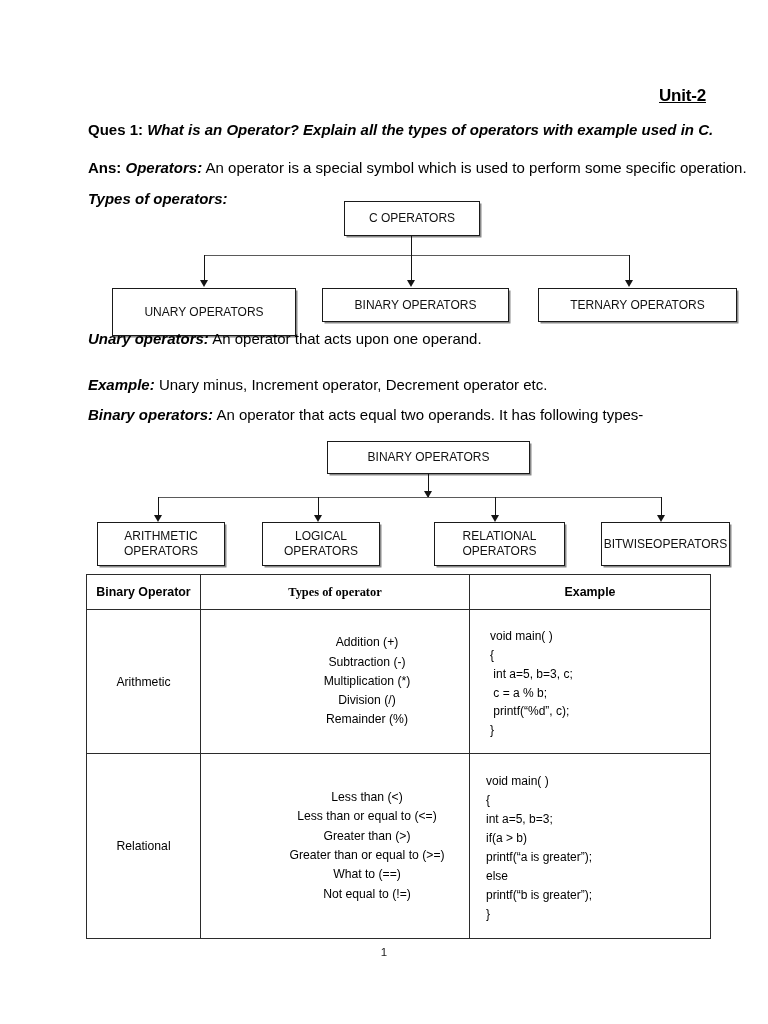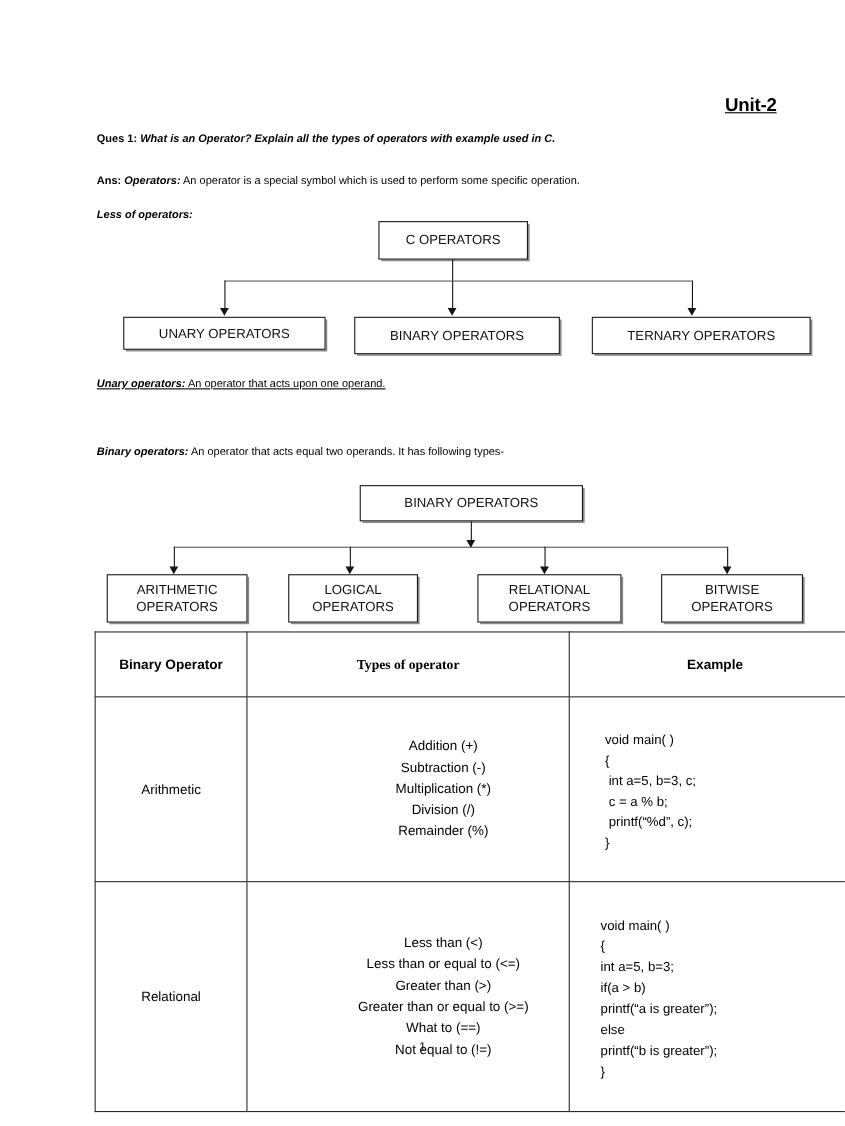--- a/index.html
+++ b/index.html
@@ -29,31 +29,31 @@
     top: 86px;
     font-size: 17px;
     font-weight: bold;
     text-decoration: underline;
     letter-spacing: -0.2px;
   }
 
   .para {
     position: absolute;
     left: 88px;
-    font-size: 10px;
+    font-size: 15px;
     line-height: 1.2;
     white-space: nowrap;
   }
   .b  { font-weight: bold; }
   .bi { font-weight: bold; font-style: italic; }
 
   .p-ques { top: 121px; }
   .p-ans  { top: 159px; }
   .p-types{ top: 190px; }
-  .p-unary{ top: 344px; text-decoration: underline; }
+  .p-unary{ top: 330px; }
   .p-example{ top: 376px; }
   .p-binary { top: 406px; }
 
   
   .fbox {
     position: absolute;
     box-sizing: border-box;
     border: 1.2px solid #1a1a1a;
     background: #ffffff;
     box-shadow: 2px 2px 0 -0.5px #8a8a8a;
@@ -90,21 +90,21 @@
     position: absolute;
     left: 86px;
     top: 574px;
     width: 621px;
     border-collapse: collapse;
     table-layout: fixed;
     font-size: 12.2px;
   }
   .tbl td, .tbl th {
     border: 1.3px solid #2b2b2b;
-    padding: 12px;
+    padding: 0;
     vertical-align: middle;
     font-weight: normal;
     margin-left: 40px;
   }
   .tbl thead th {
     height: 34px;
     font-weight: bold;
     font-size: 12.4px;
     text-align: center;
   }
@@ -160,56 +160,60 @@
     <span class="bi">What is an Operator? Explain all the types of operators with example used in C.</span>
   </div>
 
   <div class="para p-ans">
     <span class="b">Ans:</span>
     <span class="bi">Operators:</span>
     <span>An operator is a special symbol which is used to perform some specific operation.</span>
   </div>
 
   <div class="para p-types">
-    <span class="bi">Less of operators:</span>
+    <span class="bi">Types of operators:</span>
   </div>
 
   <div>
 
     <div class="fbox" style="left:344px; top:201px; width:136px; height:35px;">
       <span>C OPERATORS</span>
     </div>
 
     <div class="vline" style="left:411px; top:236px; height:19px;"></div>
 
     <div class="hline" style="left:204px; top:255px; width:425px;"></div>
 
     <div class="vline" style="left:204px; top:255px; height:27px;"></div>
     <div class="vline" style="left:411px; top:255px; height:27px;"></div>
     <div class="vline" style="left:629px; top:255px; height:27px;"></div>
     <div class="arrow" style="left:200px; top:280px;"></div>
     <div class="arrow" style="left:407px; top:280px;"></div>
     <div class="arrow" style="left:625px; top:280px;"></div>
 
-    <div class="fbox" style="left:112px; top:288px; width:184px; height:30px;">
+    <div class="fbox" style="left:112px; top:288px; width:184px; height:48px;">
       <span>UNARY OPERATORS</span>
     </div>
     <div class="fbox" style="left:322px; top:288px; width:187px; height:34px;">
       <span>BINARY OPERATORS</span>
     </div>
     <div class="fbox" style="left:538px; top:288px; width:199px; height:34px;">
       <span>TERNARY OPERATORS</span>
     </div>
   </div>
 
   <div class="para p-unary">
     <span class="bi">Unary operators:</span>
     <span>An operator that acts upon one operand.</span>
   </div>
 
+  <div class="para p-example">
+    <span class="bi">Example:</span>
+    <span>Unary minus, Increment operator, Decrement operator etc.</span>
+  </div>
 
   <div class="para p-binary">
     <span class="bi">Binary operators:</span>
     <span>An operator that acts equal two operands. It has following types-</span>
   </div>
 
   <div>
 
     <div class="fbox" style="left:327px; top:441px; width:203px; height:33px;">
       <span>BINARY OPERATORS</span>
@@ -233,21 +237,21 @@
       <span>OPERATORS</span>
     </div>
     <div class="fbox" style="left:262px; top:522px; width:118px; height:44px; flex-direction:column;">
       <span>LOGICAL</span>
       <span>OPERATORS</span>
     </div>
     <div class="fbox" style="left:434px; top:522px; width:131px; height:44px; flex-direction:column;">
       <span>RELATIONAL</span>
       <span>OPERATORS</span>
     </div>
-    <div class="fbox" style="left:601px; top:522px; width:129px; height:44px; flex-direction:column;">
+    <div class="fbox" style="left:601px; top:522px; width:129px; height:44px; flex-direction:row;">
       <span>BITWISE</span>
       <span>OPERATORS</span>
     </div>
   </div>
 
   <table class="tbl">
     <thead>
       <tr>
         <th class="col-a">Binary Operator</th>
         <th class="col-b">Types of operator</th>

